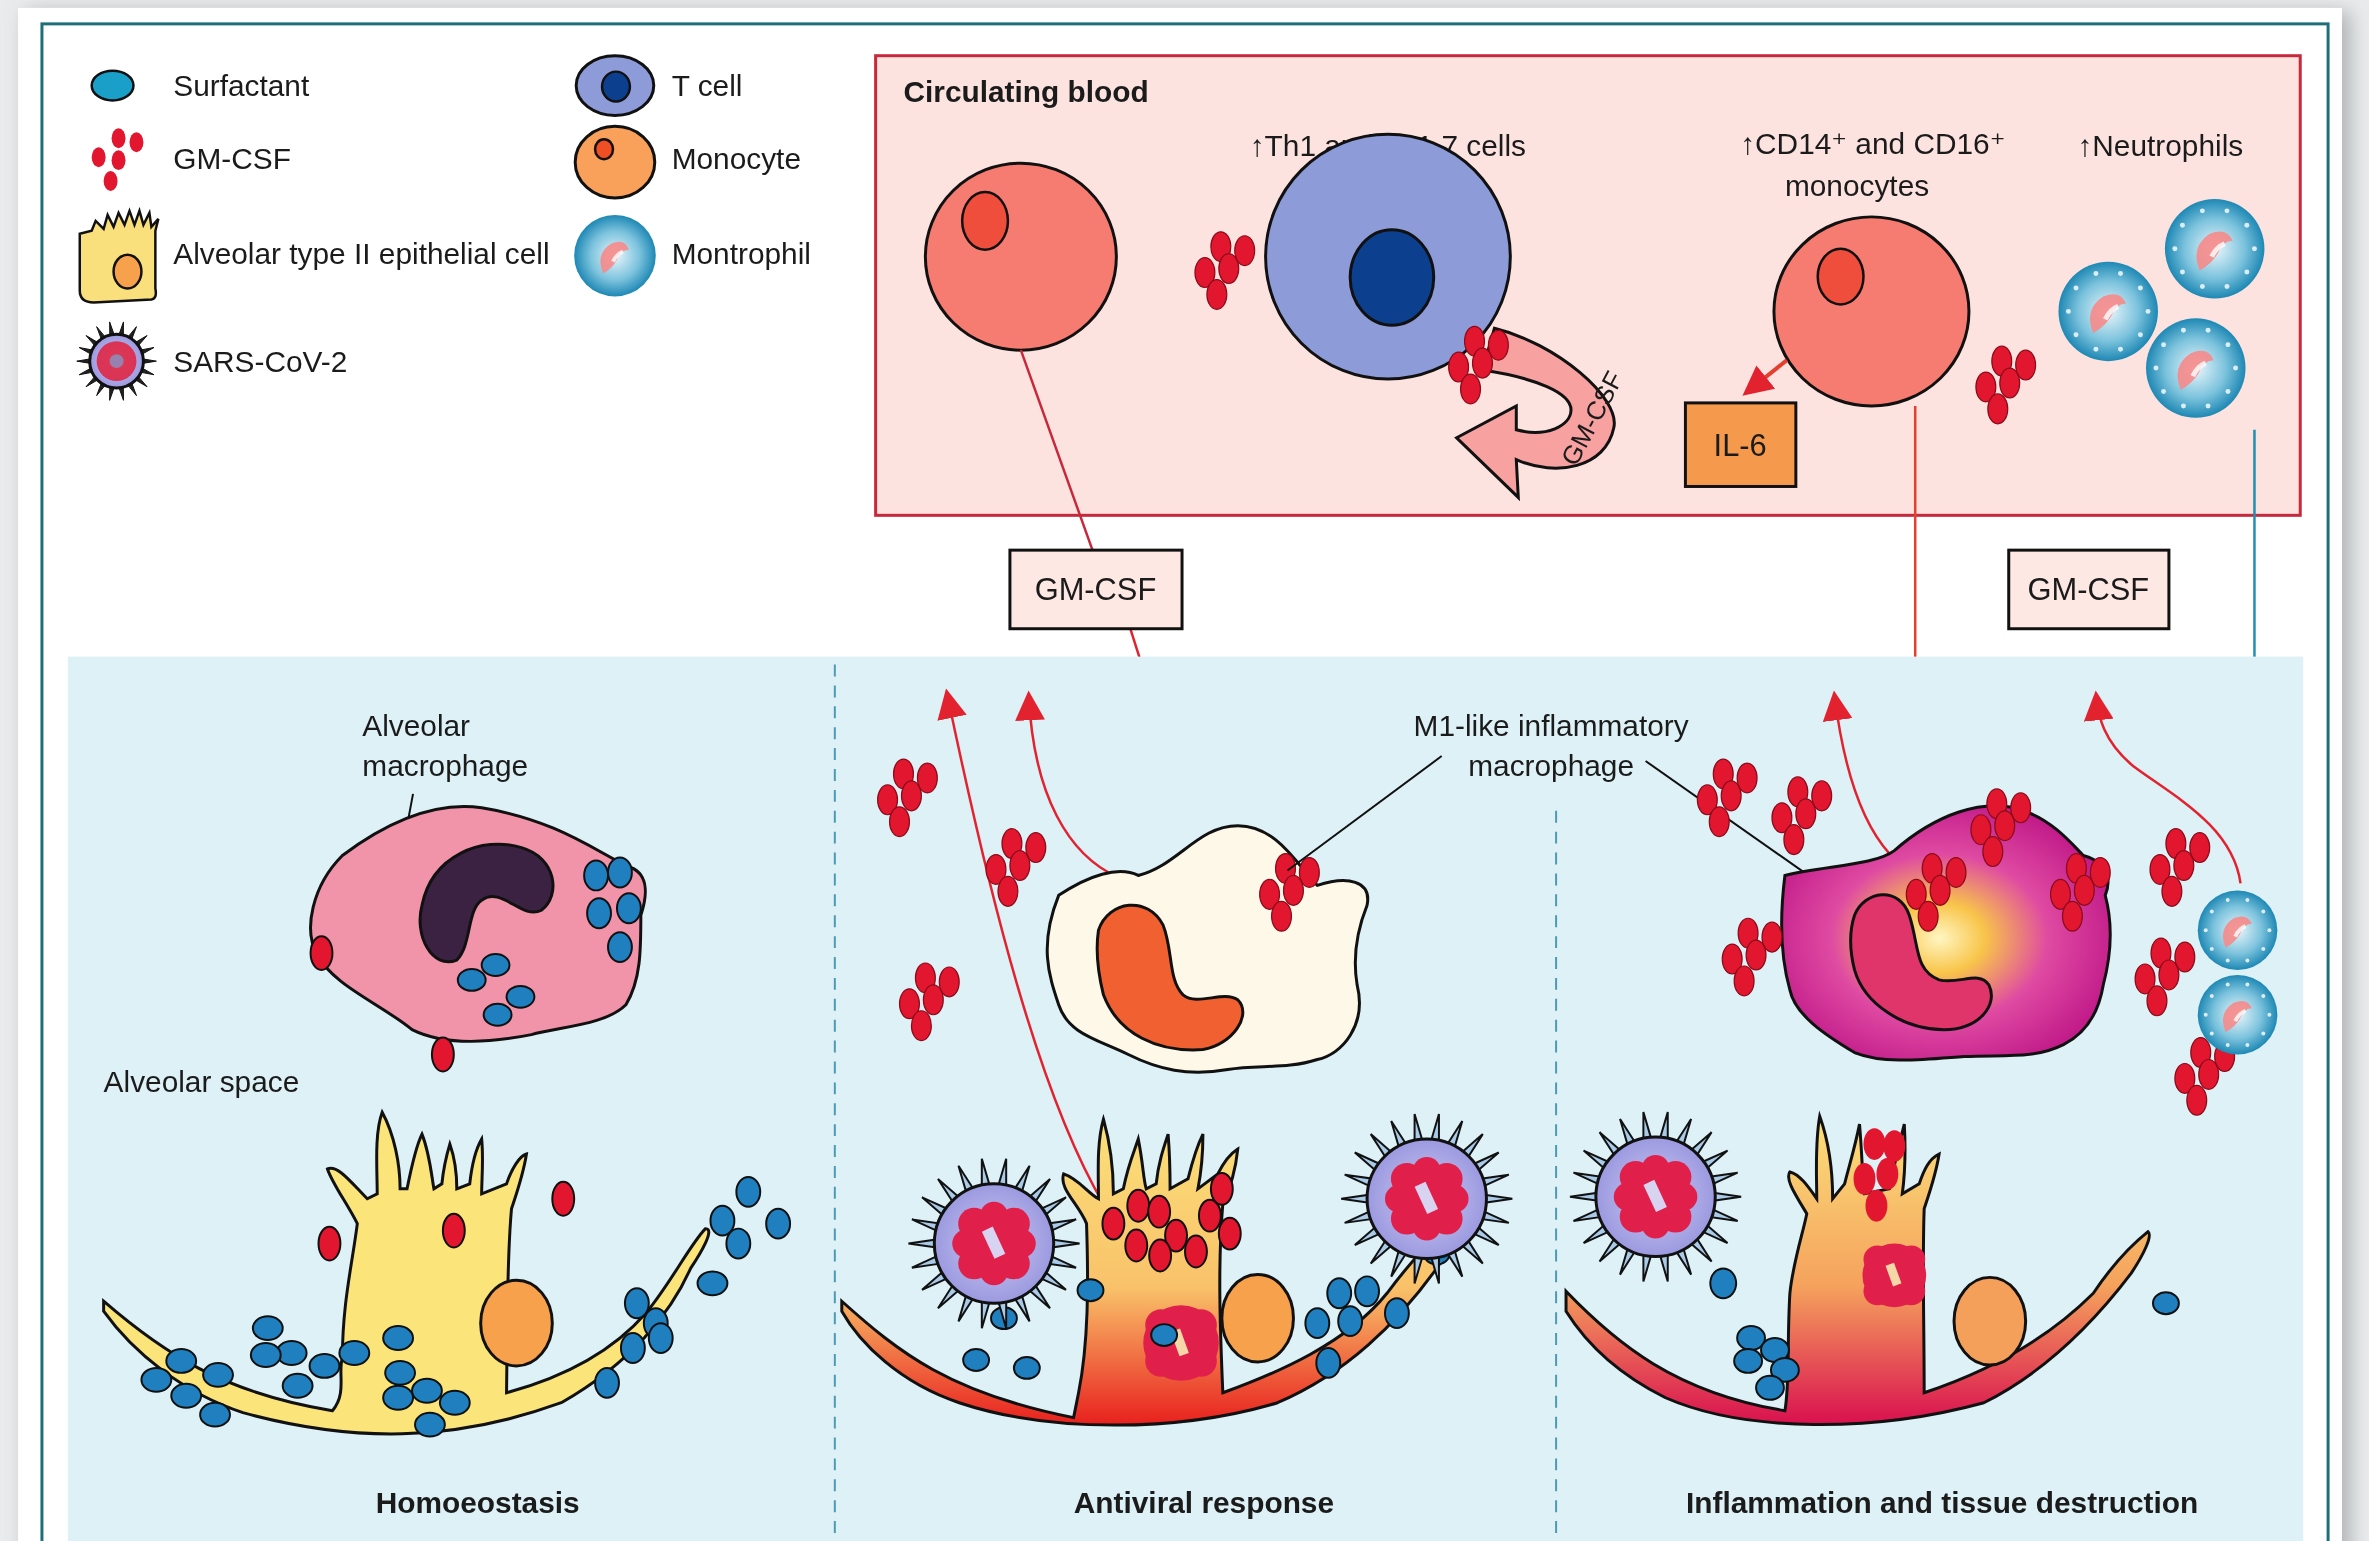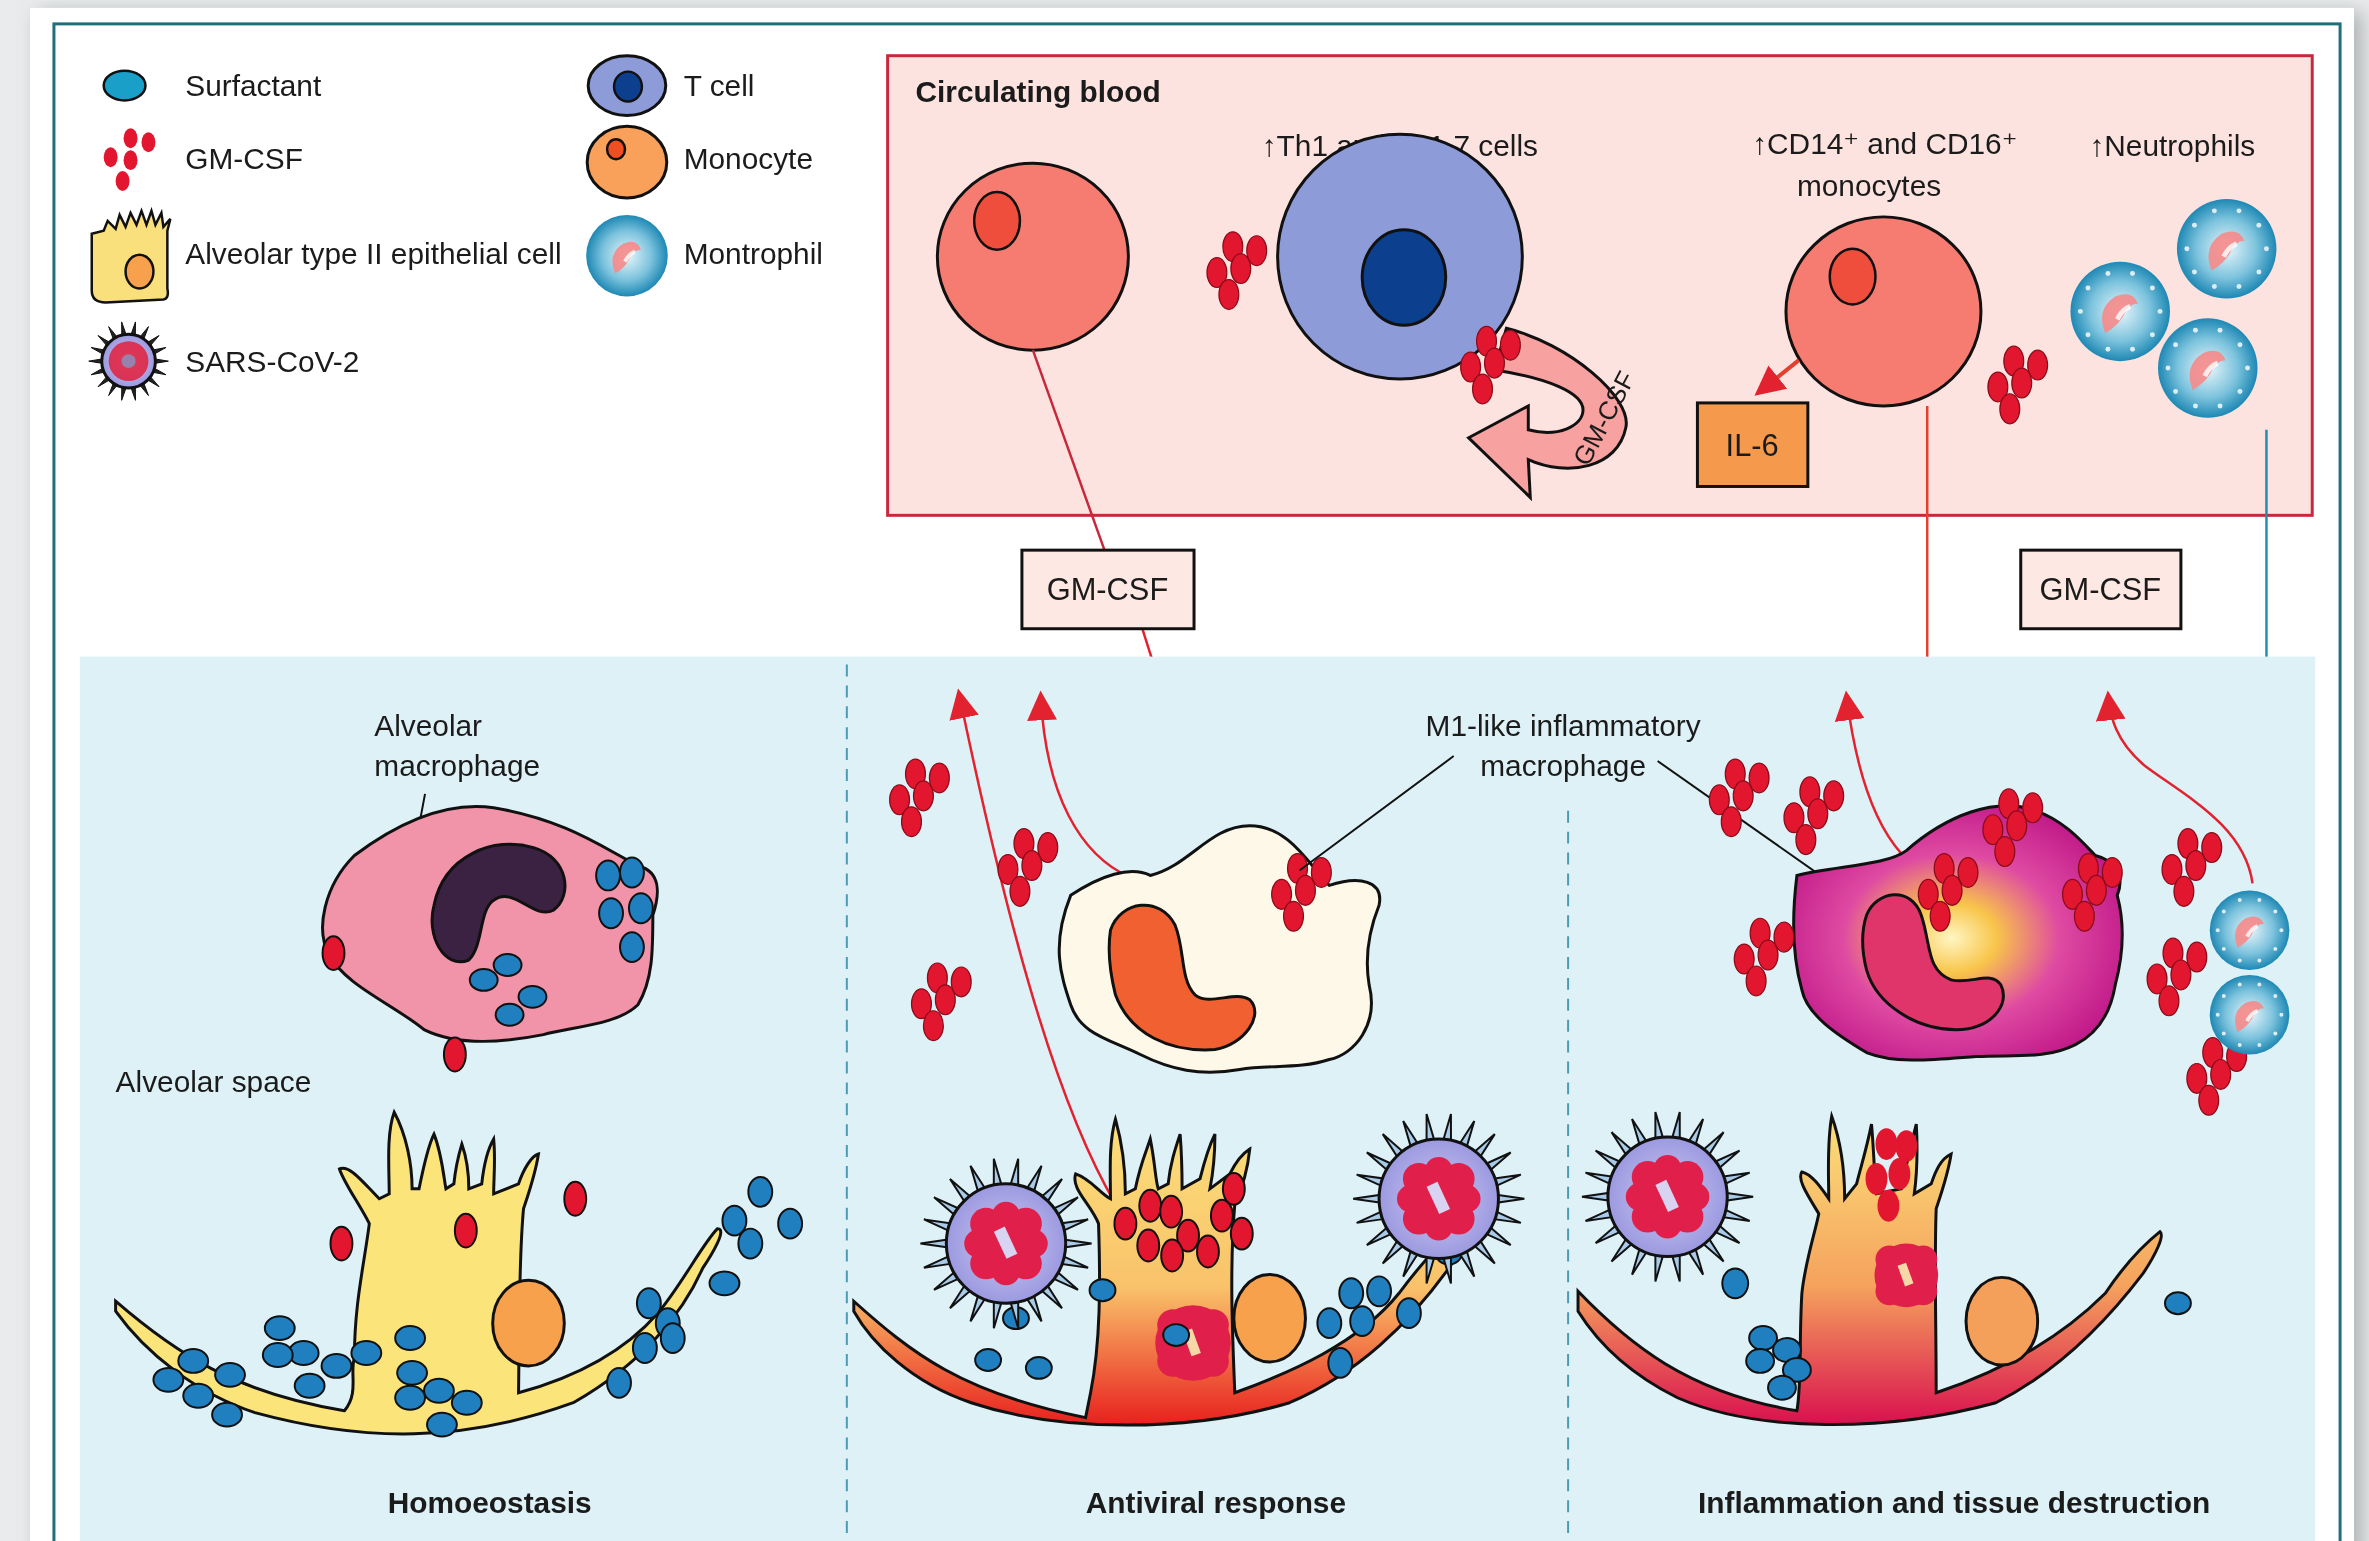--- a/index.html
+++ b/index.html
@@ -1,17 +1,17 @@
 <!DOCTYPE html>
 <html><head>
 <meta charset="utf-8">
 <style>
   html, body { margin:0; padding:0; background:#e9ebec; }
   body { width:2369px; height:1541px; overflow:hidden; position:relative; font-family:"Liberation Sans", "DejaVu Sans", sans-serif; }
-  #stage { position:absolute; left:16px; top:0; width:1911px; height:1541px; }
+  #stage { position:absolute; left:4px; top:0; width:1911px; height:1541px; }
   svg text { font-family:"Liberation Sans", "DejaVu Sans", sans-serif; fill:#1b1b1b; }
   .lbl { font-size:30px; }
   .lbl-b { font-size:30px; font-weight:bold; }
   .box-text { font-size:31px; }
 </style>
 </head>
 <body>
 
 <div id="stage">
 <svg id="fig" width="2369" height="1541" viewBox="0 0 2381 1549" xmlns="http://www.w3.org/2000/svg">

